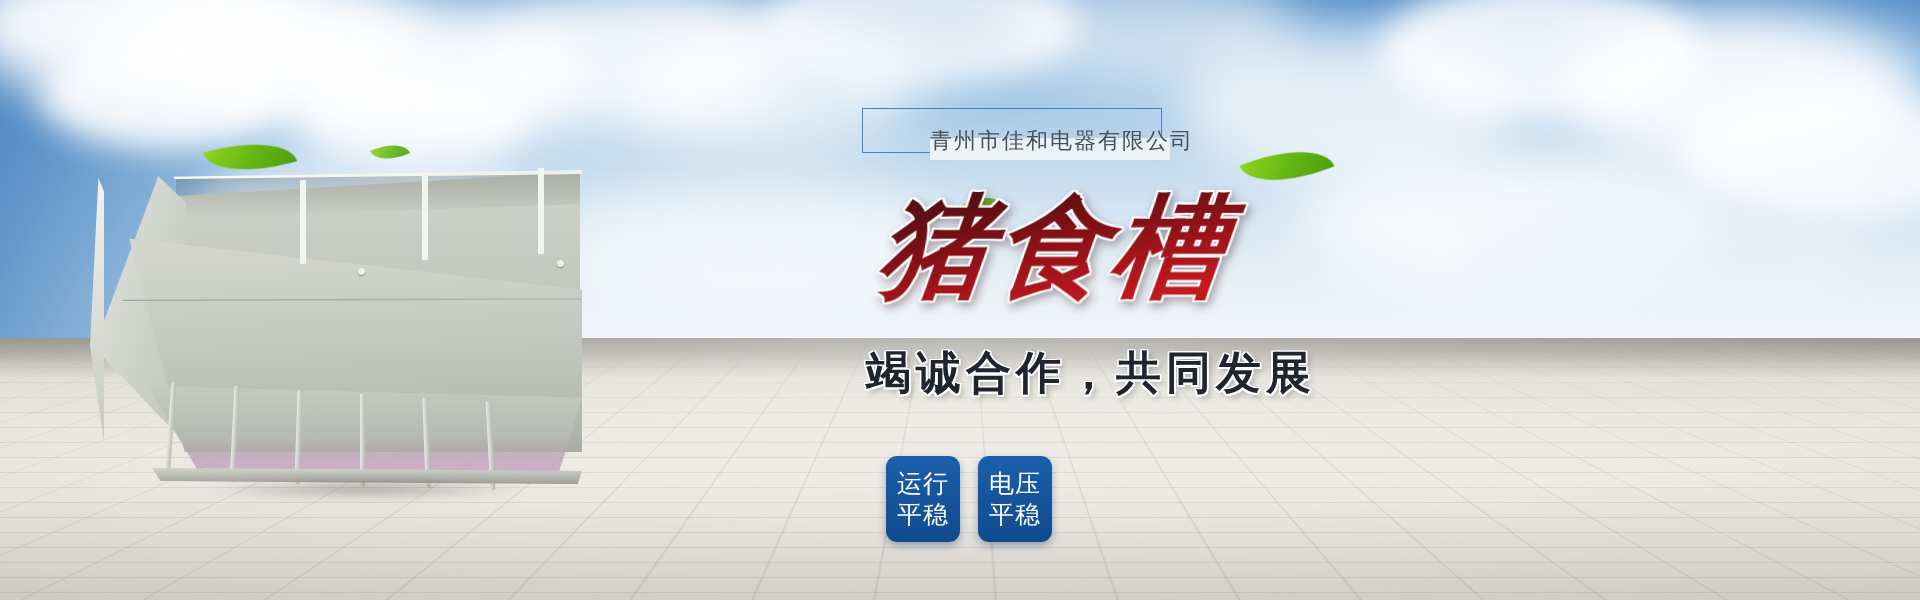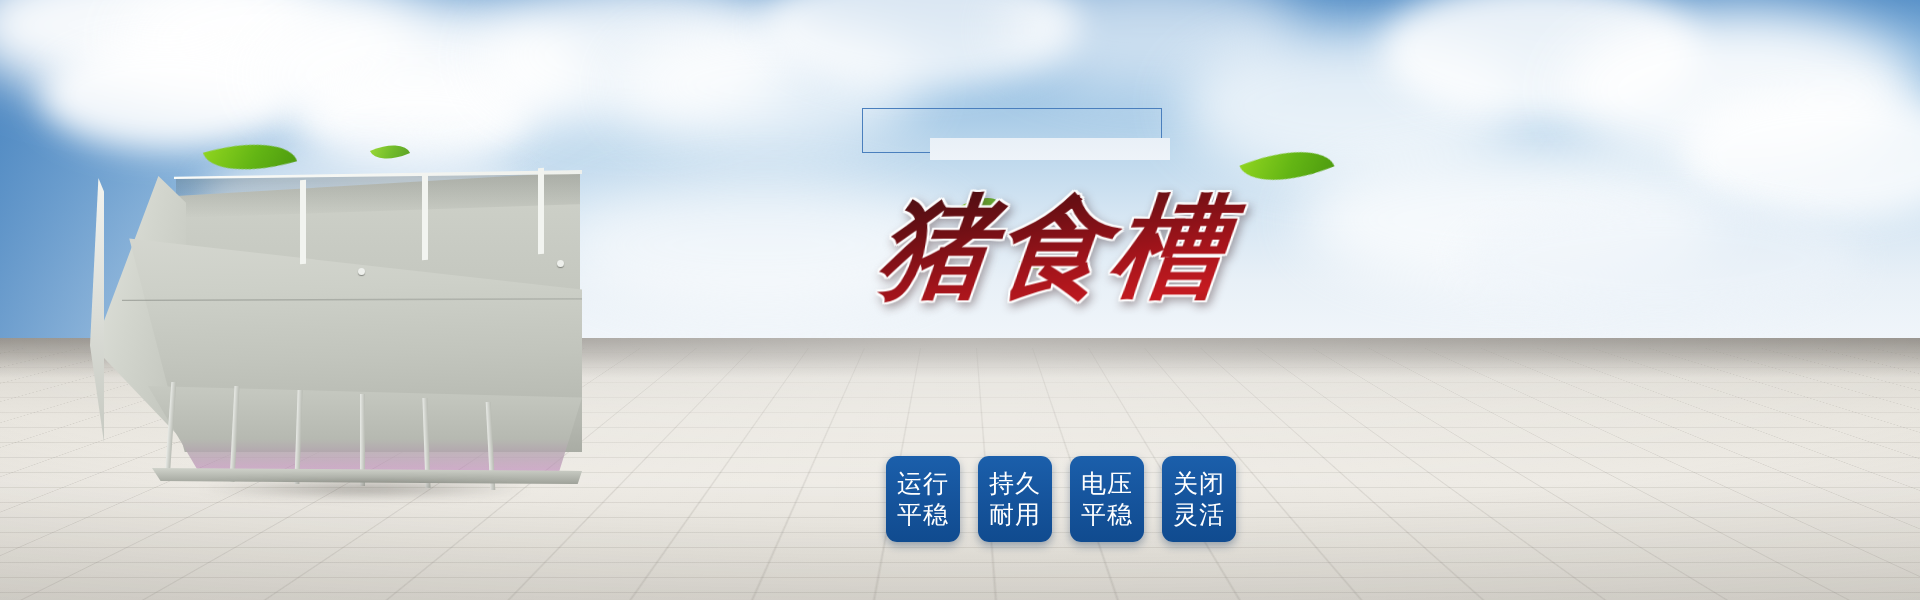--- a/index.html
+++ b/index.html
@@ -353,36 +353,30 @@
   <div>
     <div class="leaf" style="left:206px; top:140px; width:88px; height:34px; transform:rotate(-16deg); filter:blur(.4px);"></div>
     <div class="leaf" style="left:372px; top:143px; width:36px; height:18px; transform:rotate(-24deg); opacity:.9;"></div>
     <div class="leaf" style="left:1243px; top:148px; width:88px; height:36px; transform:rotate(-22deg); filter:blur(.5px);"></div>
     <div class="leaf" style="left:958px; top:197px; width:40px; height:17px; transform:rotate(-30deg); opacity:.85;"></div>
     <div class="leaf" style="left:1020px; top:258px; width:30px; height:13px; transform:rotate(-12deg); opacity:.8;"></div>
   </div>
 
   <div class="frame"></div>
   <div class="frame-mask"></div>
+  <div class="company">青州市佳和电器有限公司</div>
 
   <div class="title">猪食槽</div>
 
+  <div class="subtitle">竭诚合作，共同发展</div>
 
   <div class="badges">
     <div class="badge">
       <span>运行</span>
       <span>平稳</span>
     </div>
     <div class="badge">
-      <span>持久</span>
-      <span>耐用</span>
-    </div>
-    <div class="badge">
       <span>电压</span>
       <span>平稳</span>
     </div>
-    <div class="badge">
-      <span>关闭</span>
-      <span>灵活</span>
-    </div>
   </div>
 
 </div>
 
 </body></html>

